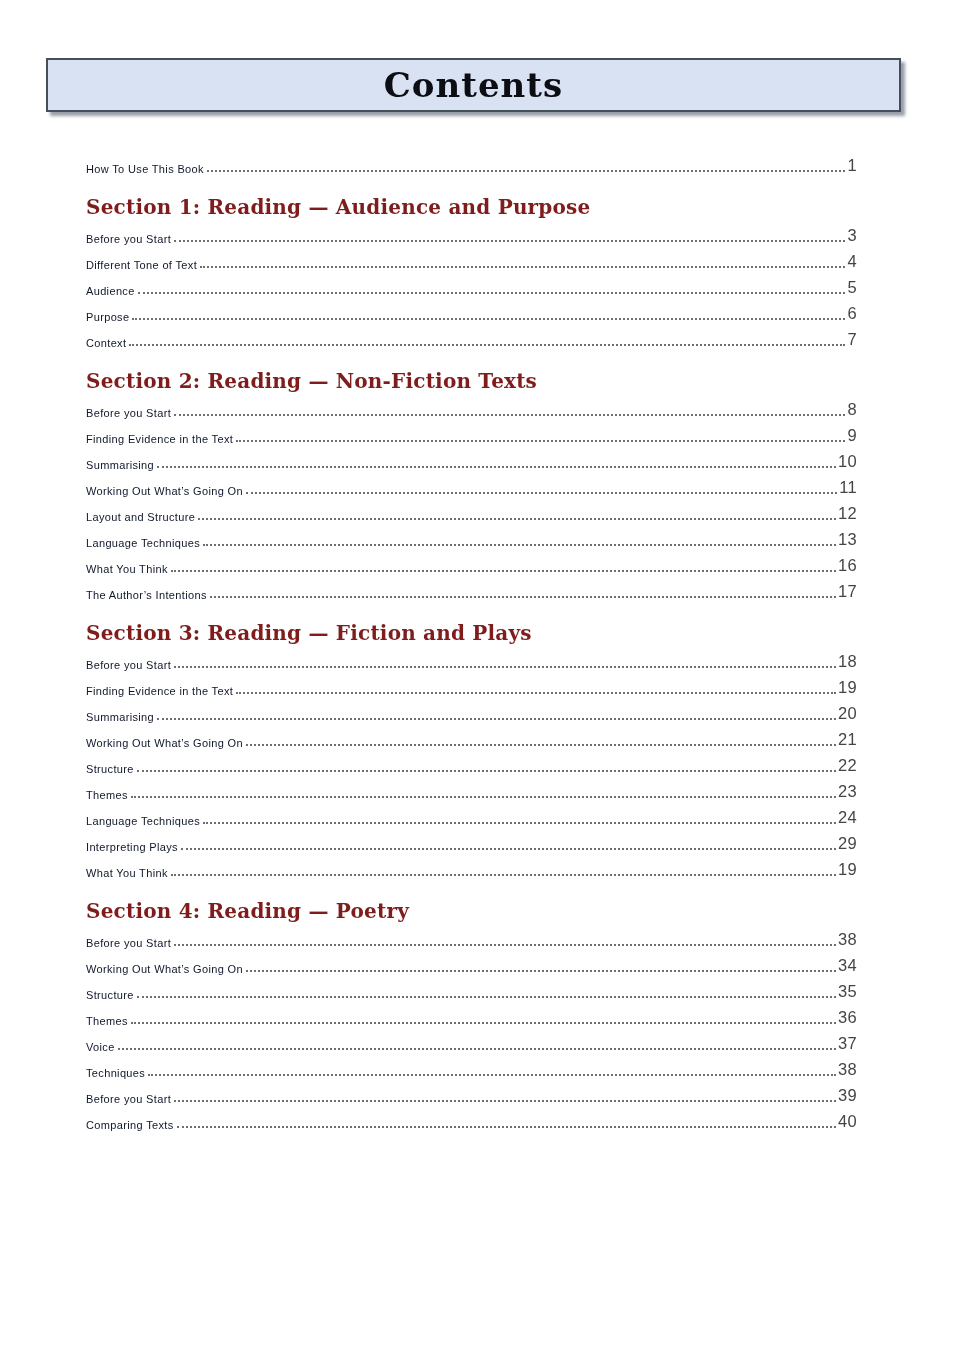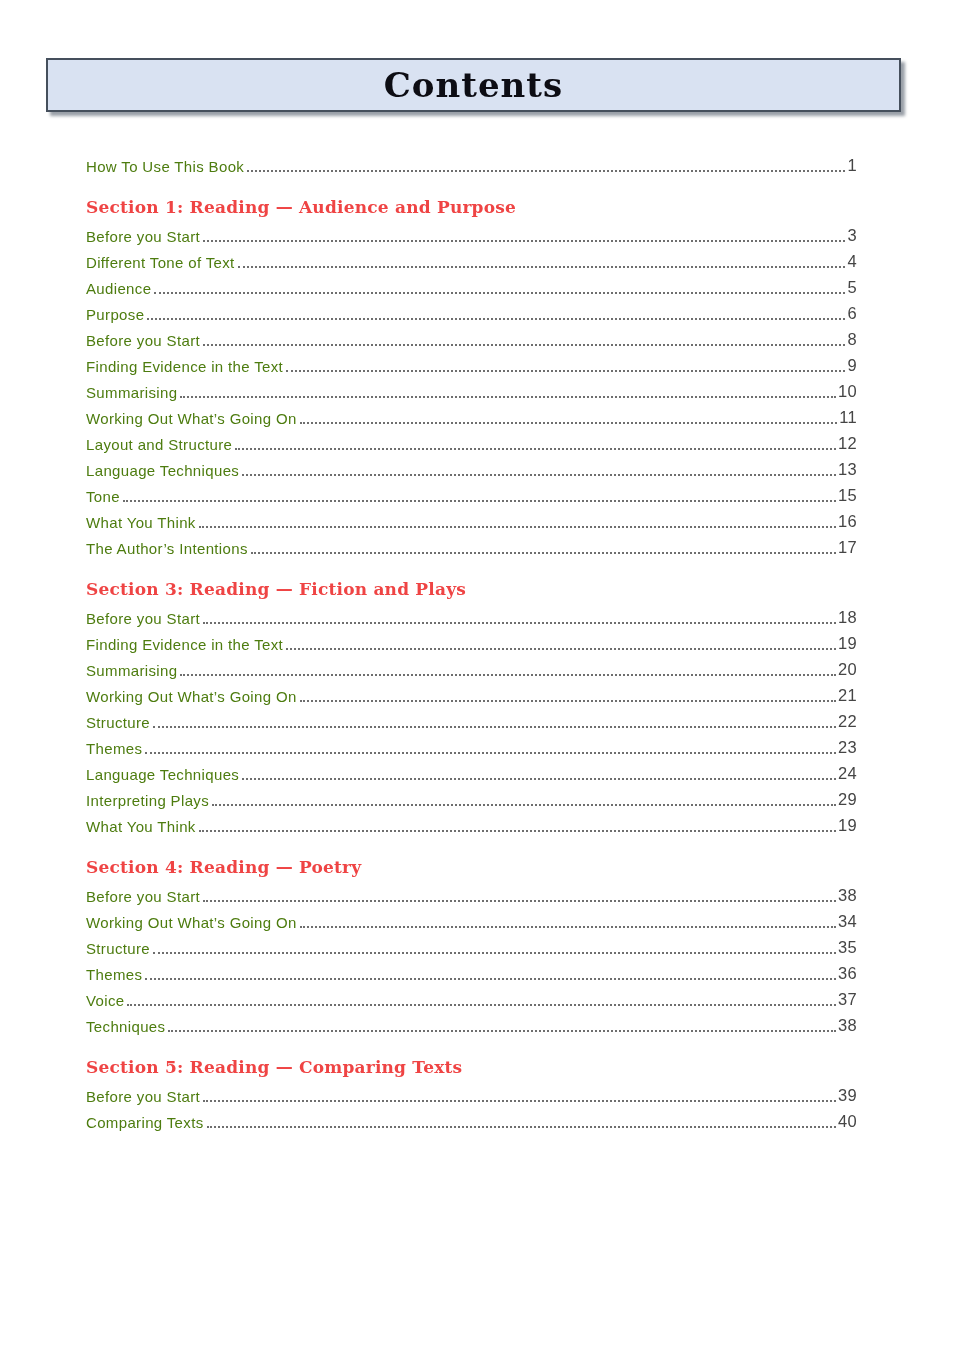--- a/index.html
+++ b/index.html
@@ -40,44 +40,44 @@
     left: 86px;
     top: 150px;
     width: 771px;
   }
   .toc-row {
     display: flex;
     align-items: flex-end;
     height: 26px;
   }
   .toc-label {
-    font-size: 15px;
-    color: #4d7c0f;
+    font-size: 11px;
+    color: #0f172a;
     letter-spacing: 0.35px;
     white-space: nowrap;
     line-height: 1.2;
   }
   .toc-dots {
     flex: 1 1 auto;
     border-bottom: 2px dotted #6e6e6e;
     margin: 0 2px 4px 3px;
     min-width: 10px;
   }
   .toc-page {
     font-size: 16.5px;
     color: #454545;
     letter-spacing: 0.35px;
     white-space: nowrap;
     line-height: 1.2;
   }
   .section-heading {
     font-family: "DejaVu Serif", serif;
-    font-size: 17px;
+    font-size: 20px;
     font-weight: 700;
-    color: #ef4444;
+    color: #7f1d1d;
     margin: 18px 0 0 0;
     height: 26px;
     line-height: 26px;
     letter-spacing: 0.2px;
     white-space: nowrap;
   }
 </style>
 </head>
 <body>
 
@@ -113,21 +113,27 @@
     <span class="toc-dots"></span>
     <span class="toc-page">5</span>
   </div>
 
   <div class="toc-row">
     <span class="toc-label">Purpose</span>
     <span class="toc-dots"></span>
     <span class="toc-page">6</span>
   </div>
 
-
+  <div class="toc-row">
+    <span class="toc-label">Context</span>
+    <span class="toc-dots"></span>
+    <span class="toc-page">7</span>
+  </div>
+
+  <h2 class="section-heading">Section 2: Reading — Non-Fiction Texts</h2>
 
   <div class="toc-row">
     <span class="toc-label">Before you Start</span>
     <span class="toc-dots"></span>
     <span class="toc-page">8</span>
   </div>
 
   <div class="toc-row">
     <span class="toc-label">Finding Evidence in the Text</span>
     <span class="toc-dots"></span>
@@ -151,25 +157,20 @@
     <span class="toc-dots"></span>
     <span class="toc-page">12</span>
   </div>
 
   <div class="toc-row">
     <span class="toc-label">Language Techniques</span>
     <span class="toc-dots"></span>
     <span class="toc-page">13</span>
   </div>
 
-  <div class="toc-row">
-    <span class="toc-label">Tone</span>
-    <span class="toc-dots"></span>
-    <span class="toc-page">15</span>
-  </div>
 
   <div class="toc-row">
     <span class="toc-label">What You Think</span>
     <span class="toc-dots"></span>
     <span class="toc-page">16</span>
   </div>
 
   <div class="toc-row">
     <span class="toc-label">The Author’s Intentions</span>
     <span class="toc-dots"></span>
@@ -266,21 +267,20 @@
     <span class="toc-dots"></span>
     <span class="toc-page">37</span>
   </div>
 
   <div class="toc-row">
     <span class="toc-label">Techniques</span>
     <span class="toc-dots"></span>
     <span class="toc-page">38</span>
   </div>
 
-  <h2 class="section-heading">Section 5: Reading — Comparing Texts</h2>
 
   <div class="toc-row">
     <span class="toc-label">Before you Start</span>
     <span class="toc-dots"></span>
     <span class="toc-page">39</span>
   </div>
 
   <div class="toc-row">
     <span class="toc-label">Comparing Texts</span>
     <span class="toc-dots"></span>

